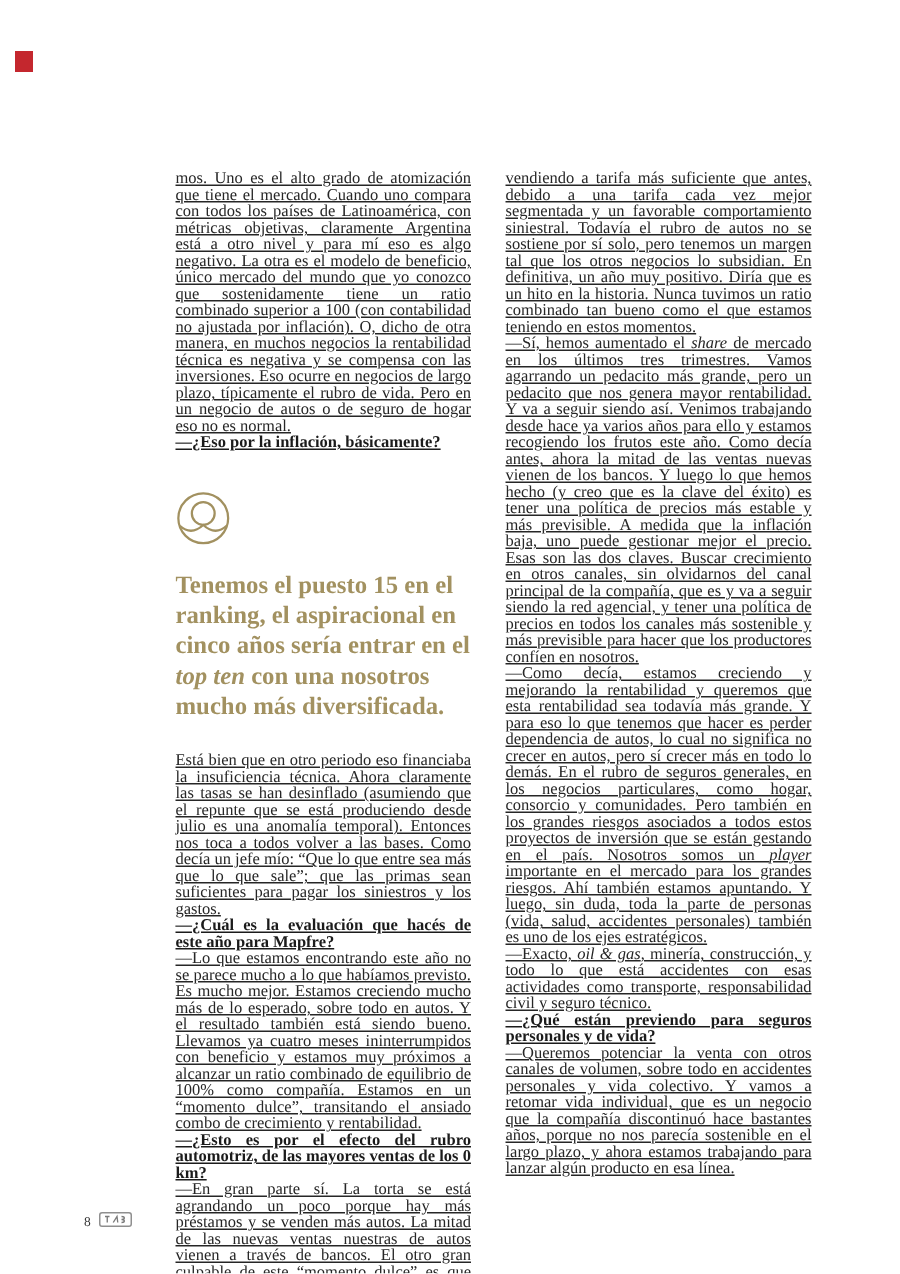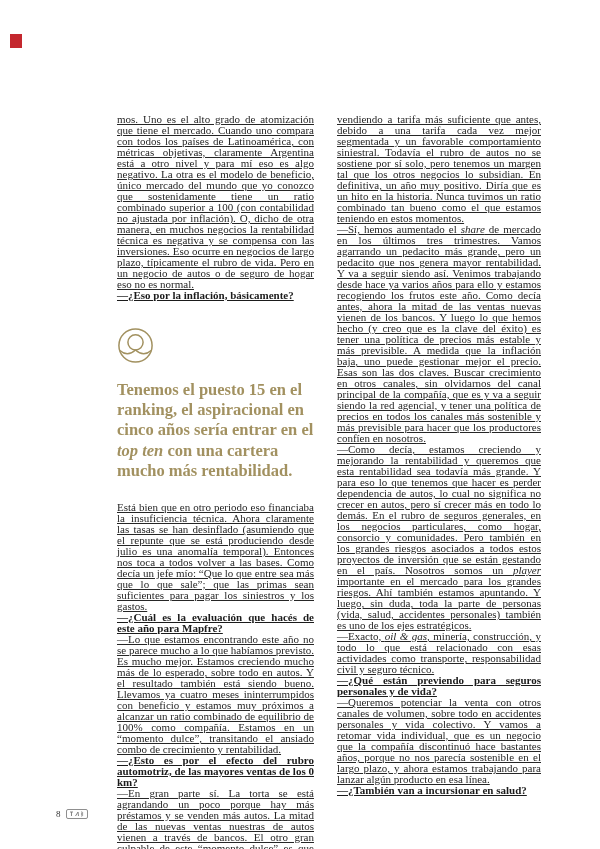--- a/index.html
+++ b/index.html
@@ -29,35 +29,34 @@
   <div class="col col-left" id="col-left">
       <p class="body-text"><span>mos. Uno es el alto grado de atomización que tiene el mercado. Cuando uno compara con todos los países de Latinoamérica, con métricas objetivas, claramente Argentina está a otro nivel y para mí eso es algo negativo. La otra es el modelo de beneficio, único mercado del mundo que yo conozco que sostenidamente tiene un ratio combinado superior a 100 (con contabilidad no ajustada por inflación). O, dicho de otra manera, en muchos negocios la rentabilidad técnica es negativa y se compensa con las inversiones. Eso ocurre en negocios de largo plazo, típicamente el rubro de vida. Pero en un negocio de autos o de seguro de hogar eso no es normal.</span></p>
       <p class="body-text question"><span>—¿Eso por la inflación, básicamente?</span></p>
   <div class="quote-icon-wrap">
     <svg width="37" height="37" viewBox="0 0 37 37" fill="none">
       <circle cx="18.5" cy="18.5" r="16.6" stroke="#a29160" stroke-width="1.5"></circle>
       <circle cx="18.5" cy="15.3" r="7.6" stroke="#a29160" stroke-width="1.5"></circle>
       <path d="M2.9 23.5 C 8.5 28.6 13.5 27.6 18.5 23 C 23.5 27.6 28.5 28.6 34.1 23.5" stroke="#a29160" stroke-width="1.5"></path>
     </svg>
   </div>
-<p class="pull-quote"><span>Tenemos el puesto 15 en el ranking, el aspiracional en cinco años sería entrar en el </span><em>top ten</em><span> con una cartera mucho más rentabilidad.</span></p>
+<p class="pull-quote"><span>Tenemos el puesto 15 en el ranking, el aspiracional en cinco años sería entrar en el </span><em>top ten</em><span> con una nosotros mucho más diversificada.</span></p>
       <p class="body-text"><span>Está bien que en otro periodo eso financiaba la insuficiencia técnica. Ahora claramente las tasas se han desinflado (asumiendo que el repunte que se está produciendo desde julio es una anomalía temporal). Entonces nos toca a todos volver a las bases. Como decía un jefe mío: “Que lo que entre sea más que lo que sale”; que las primas sean suficientes para pagar los siniestros y los gastos.</span></p>
       <p class="body-text question"><span>—¿Cuál es la evaluación que hacés de este año para Mapfre?</span></p>
       <p class="body-text"><span>—Lo que estamos encontrando este año no se parece mucho a lo que habíamos previsto. Es mucho mejor. Estamos creciendo mucho más de lo esperado, sobre todo en autos. Y el resultado también está siendo bueno. Llevamos ya cuatro meses ininterrumpidos con beneficio y estamos muy próximos a alcanzar un ratio combinado de equilibrio de 100% como compañía. Estamos en un “momento dulce”, transitando el ansiado combo de crecimiento y rentabilidad.</span></p>
       <p class="body-text question"><span>—¿Esto es por el efecto del rubro automotriz, de las mayores ventas de los 0 km?</span></p>
       <p class="body-text"><span>—En gran parte sí. La torta se está agrandando un poco porque hay más préstamos y se venden más autos. La mitad de las nuevas ventas nuestras de autos vienen a través de bancos. El otro gran culpable de este “momento dulce” es que estamos</span></p>
     </div>
   <div class="col col-right" id="col-right">
       <p class="body-text"><span>vendiendo a tarifa más suficiente que antes, debido a una tarifa cada vez mejor segmentada y un favorable comportamiento siniestral. Todavía el rubro de autos no se sostiene por sí solo, pero tenemos un margen tal que los otros negocios lo subsidian. En definitiva, un año muy positivo. Diría que es un hito en la historia. Nunca tuvimos un ratio combinado tan bueno como el que estamos teniendo en estos momentos.</span></p>
       <p class="body-text"><span>—Sí, hemos aumentado el </span><em>share</em><span> de mercado en los últimos tres trimestres. Vamos agarrando un pedacito más grande, pero un pedacito que nos genera mayor rentabilidad. Y va a seguir siendo así. Venimos trabajando desde hace ya varios años para ello y estamos recogiendo los frutos este año. Como decía antes, ahora la mitad de las ventas nuevas vienen de los bancos. Y luego lo que hemos hecho (y creo que es la clave del éxito) es tener una política de precios más estable y más previsible. A medida que la inflación baja, uno puede gestionar mejor el precio. Esas son las dos claves. Buscar crecimiento en otros canales, sin olvidarnos del canal principal de la compañía, que es y va a seguir siendo la red agencial, y tener una política de precios en todos los canales más sostenible y más previsible para hacer que los productores confíen en nosotros.</span></p>
       <p class="body-text"><span>—Como decía, estamos creciendo y mejorando la rentabilidad y queremos que esta rentabilidad sea todavía más grande. Y para eso lo que tenemos que hacer es perder dependencia de autos, lo cual no significa no crecer en autos, pero sí crecer más en todo lo demás. En el rubro de seguros generales, en los negocios particulares, como hogar, consorcio y comunidades. Pero también en los grandes riesgos asociados a todos estos proyectos de inversión que se están gestando en el país. Nosotros somos un </span><em>player</em><span> importante en el mercado para los grandes riesgos. Ahí también estamos apuntando. Y luego, sin duda, toda la parte de personas (vida, salud, accidentes personales) también es uno de los ejes estratégicos.</span></p>
-      <p class="body-text"><span>—Exacto, </span><em>oil &amp; gas</em><span>, minería, construcción, y todo lo que está relacionado con esas actividades como transporte, responsabilidad civil y seguro técnico.</span></p>
+      <p class="body-text"><span>—Exacto, </span><em>oil &amp; gas</em><span>, minería, construcción, y todo lo que está accidentes con esas actividades como transporte, responsabilidad civil y seguro técnico.</span></p>
       <p class="body-text question"><span>—¿Qué están previendo para seguros personales y de vida?</span></p>
       <p class="body-text"><span>—Queremos potenciar la venta con otros canales de volumen, sobre todo en accidentes personales y vida colectivo. Y vamos a retomar vida individual, que es un negocio que la compañía discontinuó hace bastantes años, porque no nos parecía sostenible en el largo plazo, y ahora estamos trabajando para lanzar algún producto en esa línea.</span></p>
-      <p class="body-text question"><span>—¿También van a incursionar en salud?</span></p>
     </div>
 
   <div class="footer">
     <span class="page-num">8</span>
     <span class="logo-box">
       <svg width="22" height="10" viewBox="0 0 22 10" fill="none">
         <rect x="0.5" y="0.5" width="21" height="9" rx="1.5" stroke="#8f8f8f" stroke-width="1"></rect>
         <path d="M4 3 L7 3 M5.5 3 L5.5 7" stroke="#7a7a7a" stroke-width="0.9"></path>
         <path d="M9.5 7 L12 3 L12.5 7" stroke="#7a7a7a" stroke-width="0.9"></path>
         <path d="M15 3 C17.5 3 17.5 5 15 5 C17.5 5 17.5 7 15 7" stroke="#7a7a7a" stroke-width="0.9"></path>

